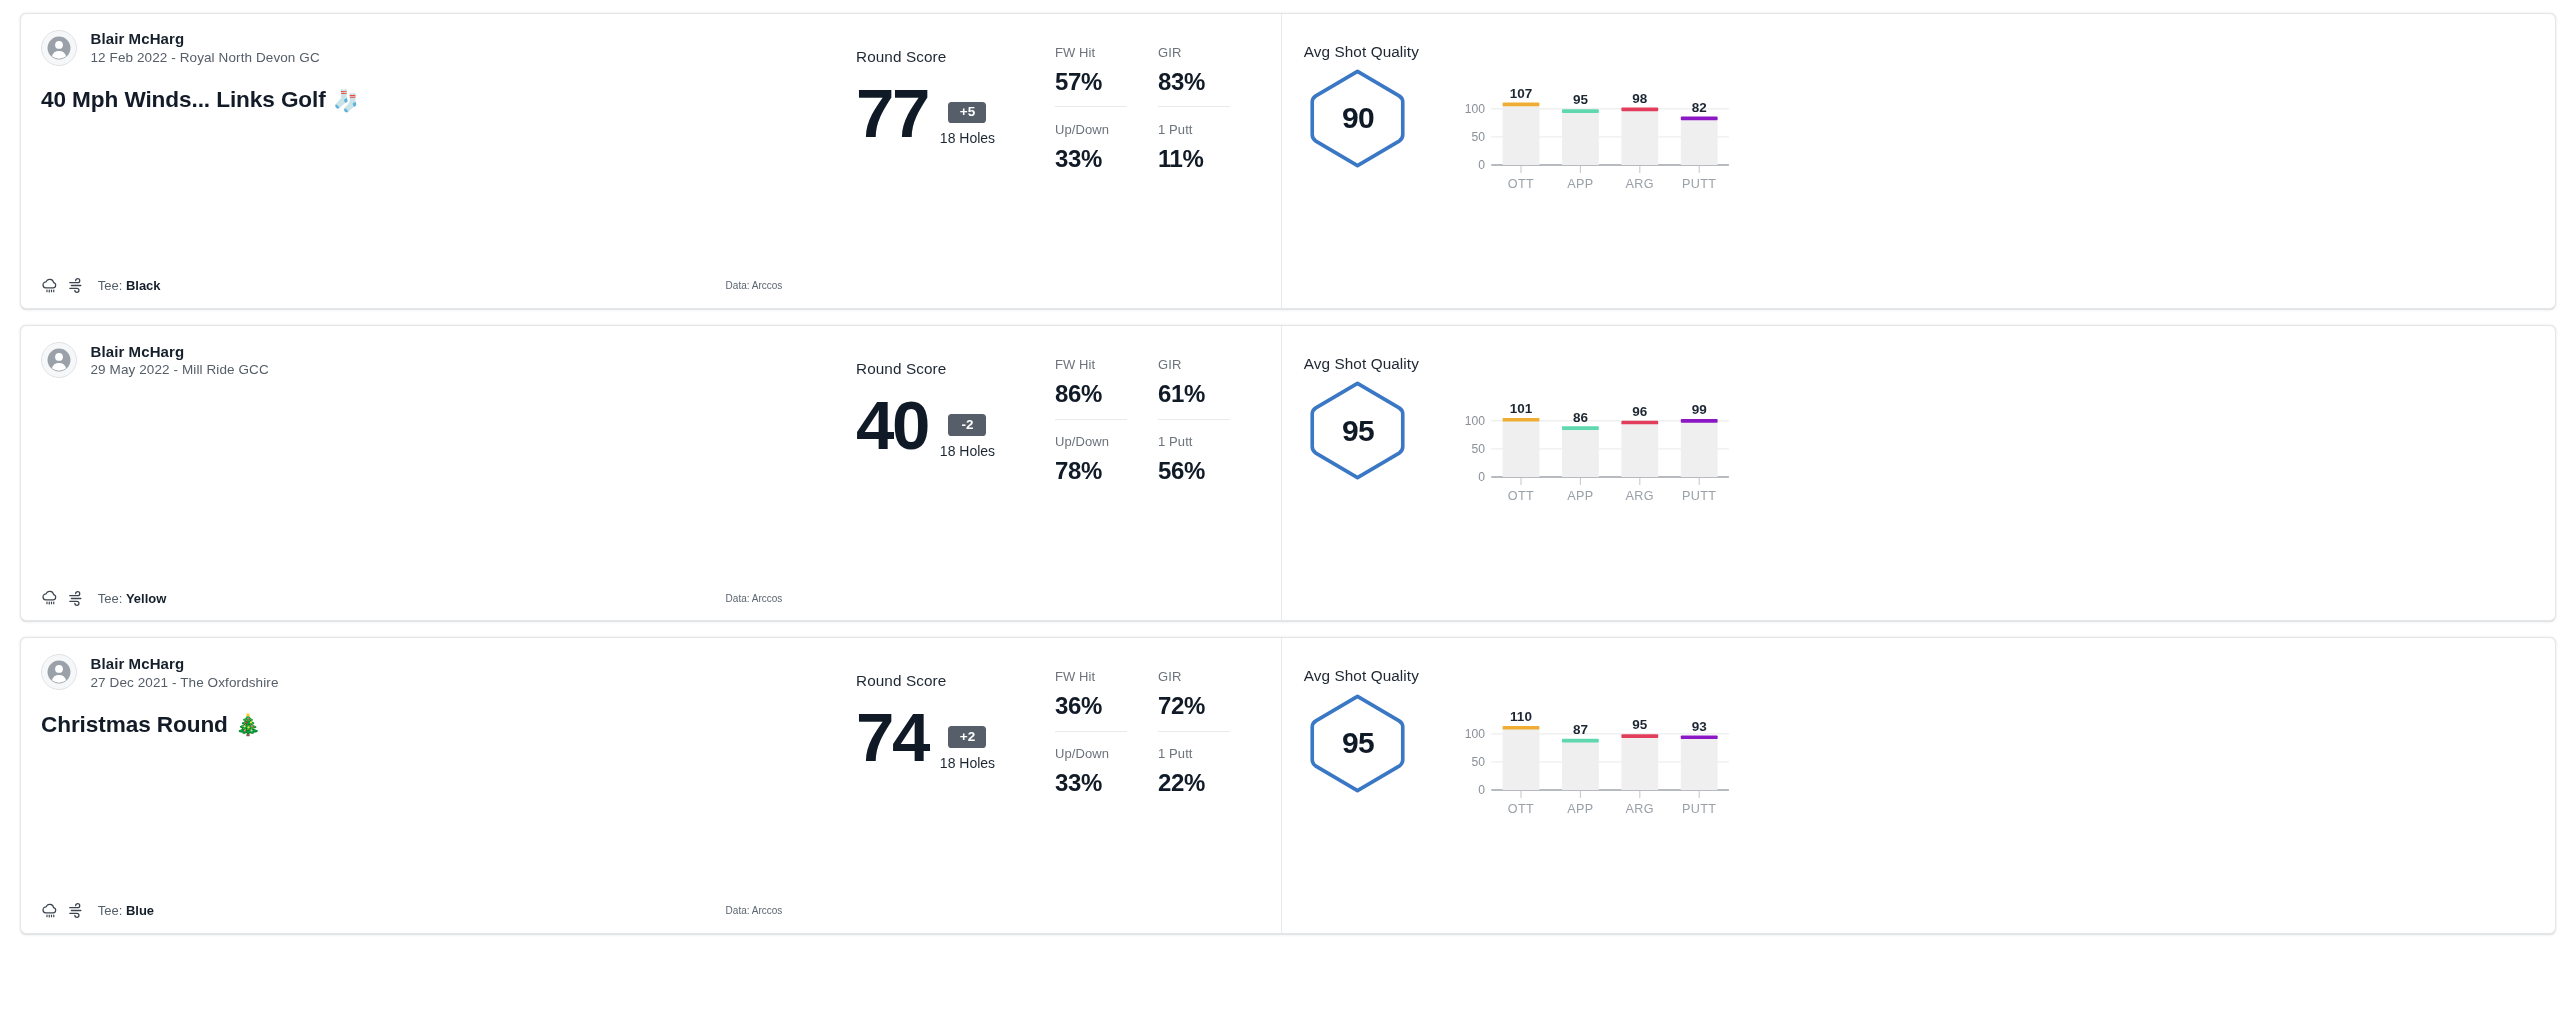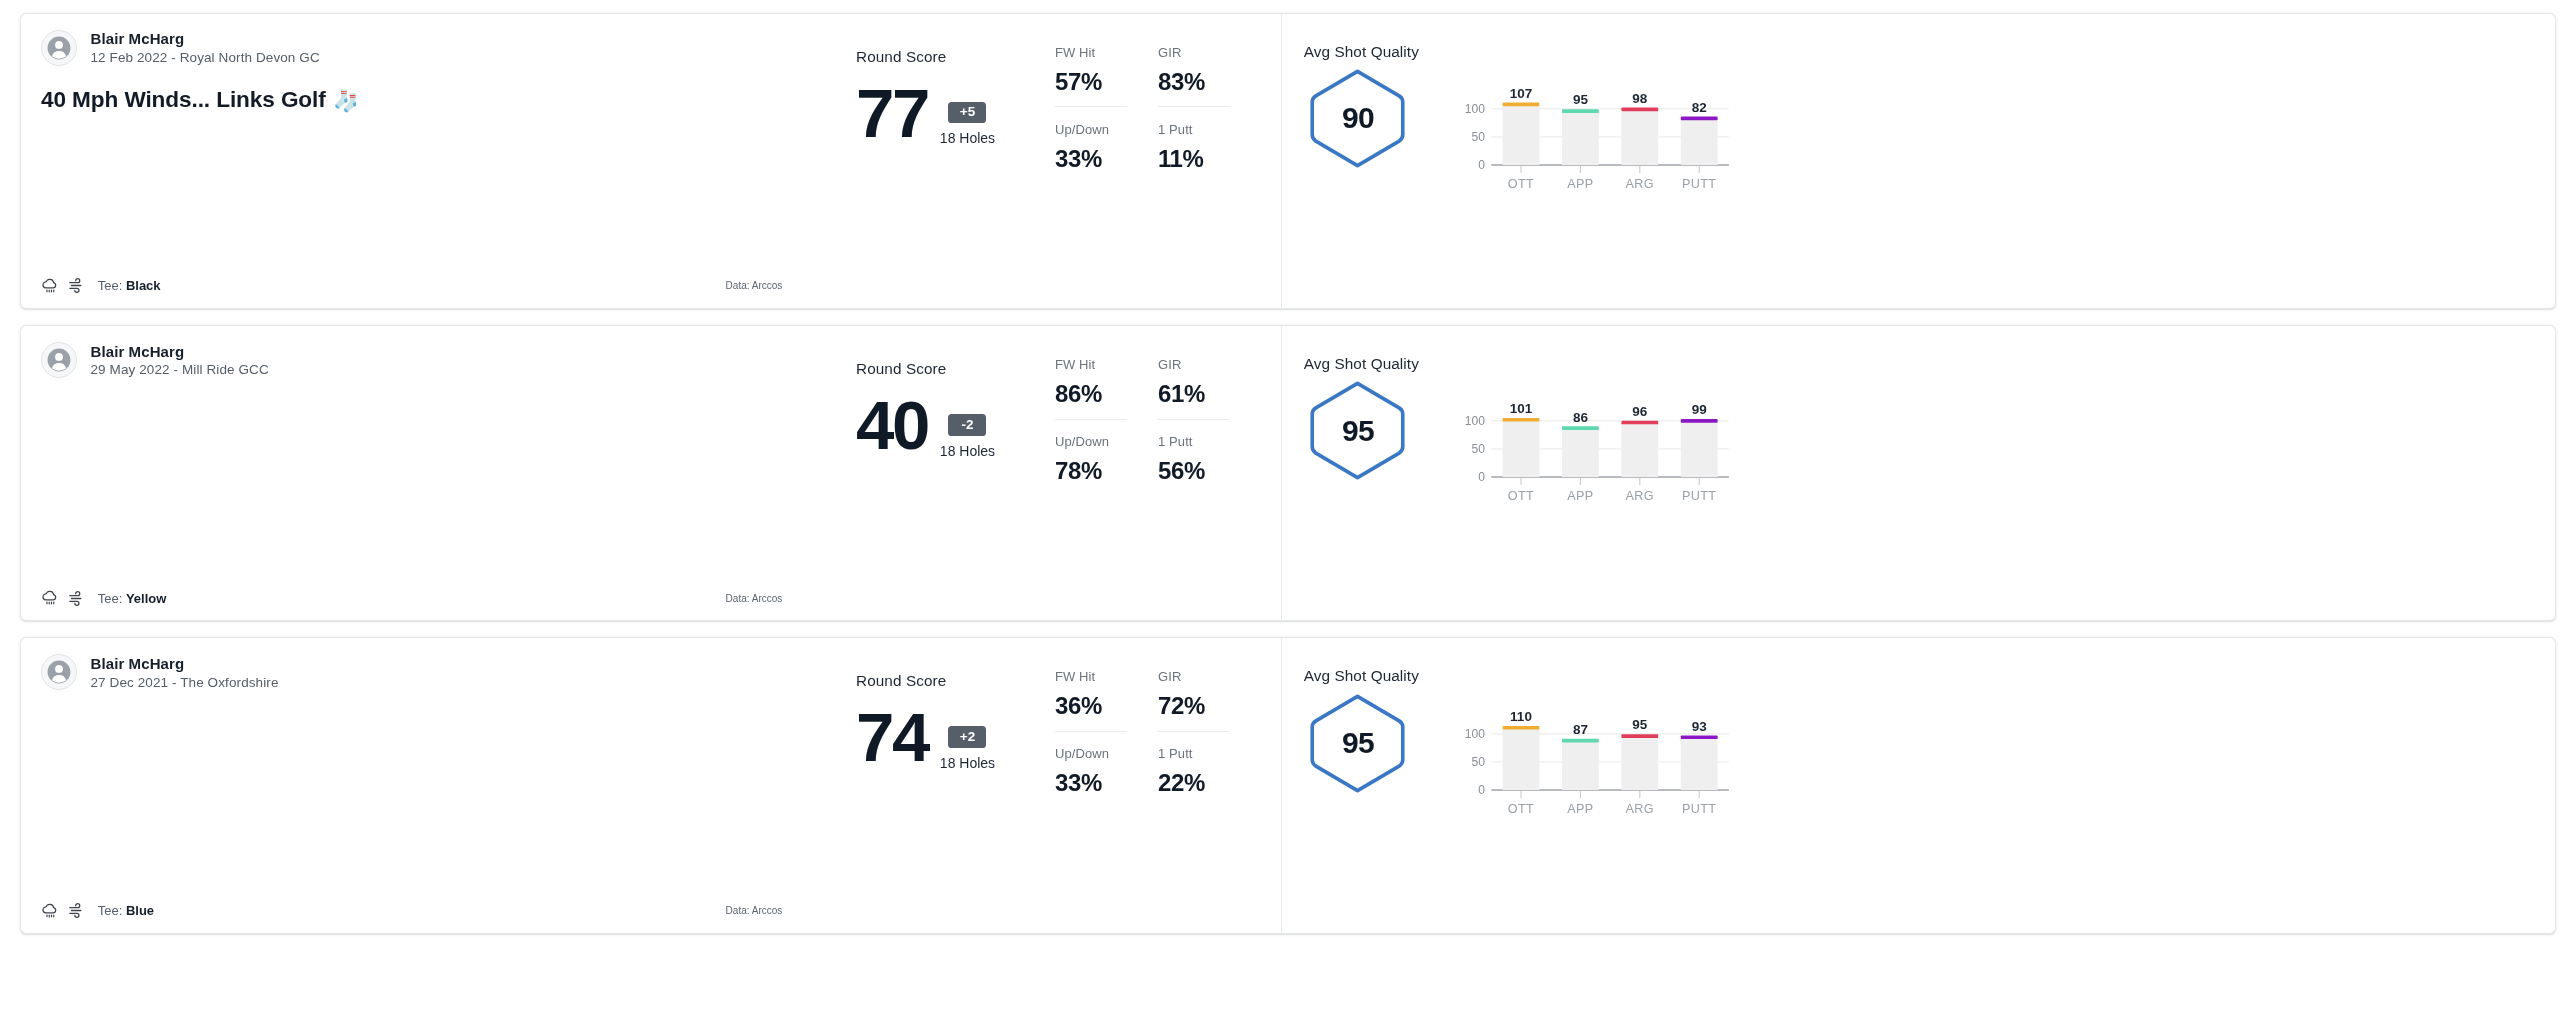--- a/index.html
+++ b/index.html
@@ -377,20 +377,24 @@
             <circle cx="20" cy="20" r="13.5" fill="#9ba1a8"></circle>
             <circle cx="20" cy="16.4" r="4.6" fill="#ffffff"></circle>
             <path d="M11.6 29.6a8.8 8.8 0 0 1 16.8 0 13.5 13.5 0 0 1-16.8 0z" fill="#ffffff"></path>
           </svg>
         </div>
         <div class="who-text">
           <div class="player-name">Blair McHarg</div>
           <div class="round-meta">27 Dec 2021 - The Oxfordshire</div>
         </div>
       </div>
+      <div class="round-title">
+        <span>Christmas Round</span>
+        <span class="emoji">🎄</span>
+      </div>
       <div class="info-footer">
         <span class="wx-icons">
           <svg width="18" height="18" viewBox="0 0 24 24" fill="none" stroke="#3c454f" stroke-width="1.6" stroke-linecap="round" stroke-linejoin="round">
             <path d="M6.5 14.5a4 4 0 0 1 .3-8 5.2 5.2 0 0 1 10 .9 3.6 3.6 0 0 1-.6 7.1H6.5z"></path>
             <path d="M8 17.6v2M11 17.6v2.4M14 17.6v2M17 17.6v2"></path>
           </svg>
           <svg width="19" height="19" viewBox="0 0 24 24" fill="none" stroke="#3c454f" stroke-width="1.6" stroke-linecap="round" stroke-linejoin="round">
             <path d="M3.5 8.5h10a2.6 2.6 0 1 0-2.6-2.6"></path>
             <path d="M5.5 12h12"></path>
             <path d="M3.5 15.5h9a2.6 2.6 0 1 1-2.6 2.6"></path>

